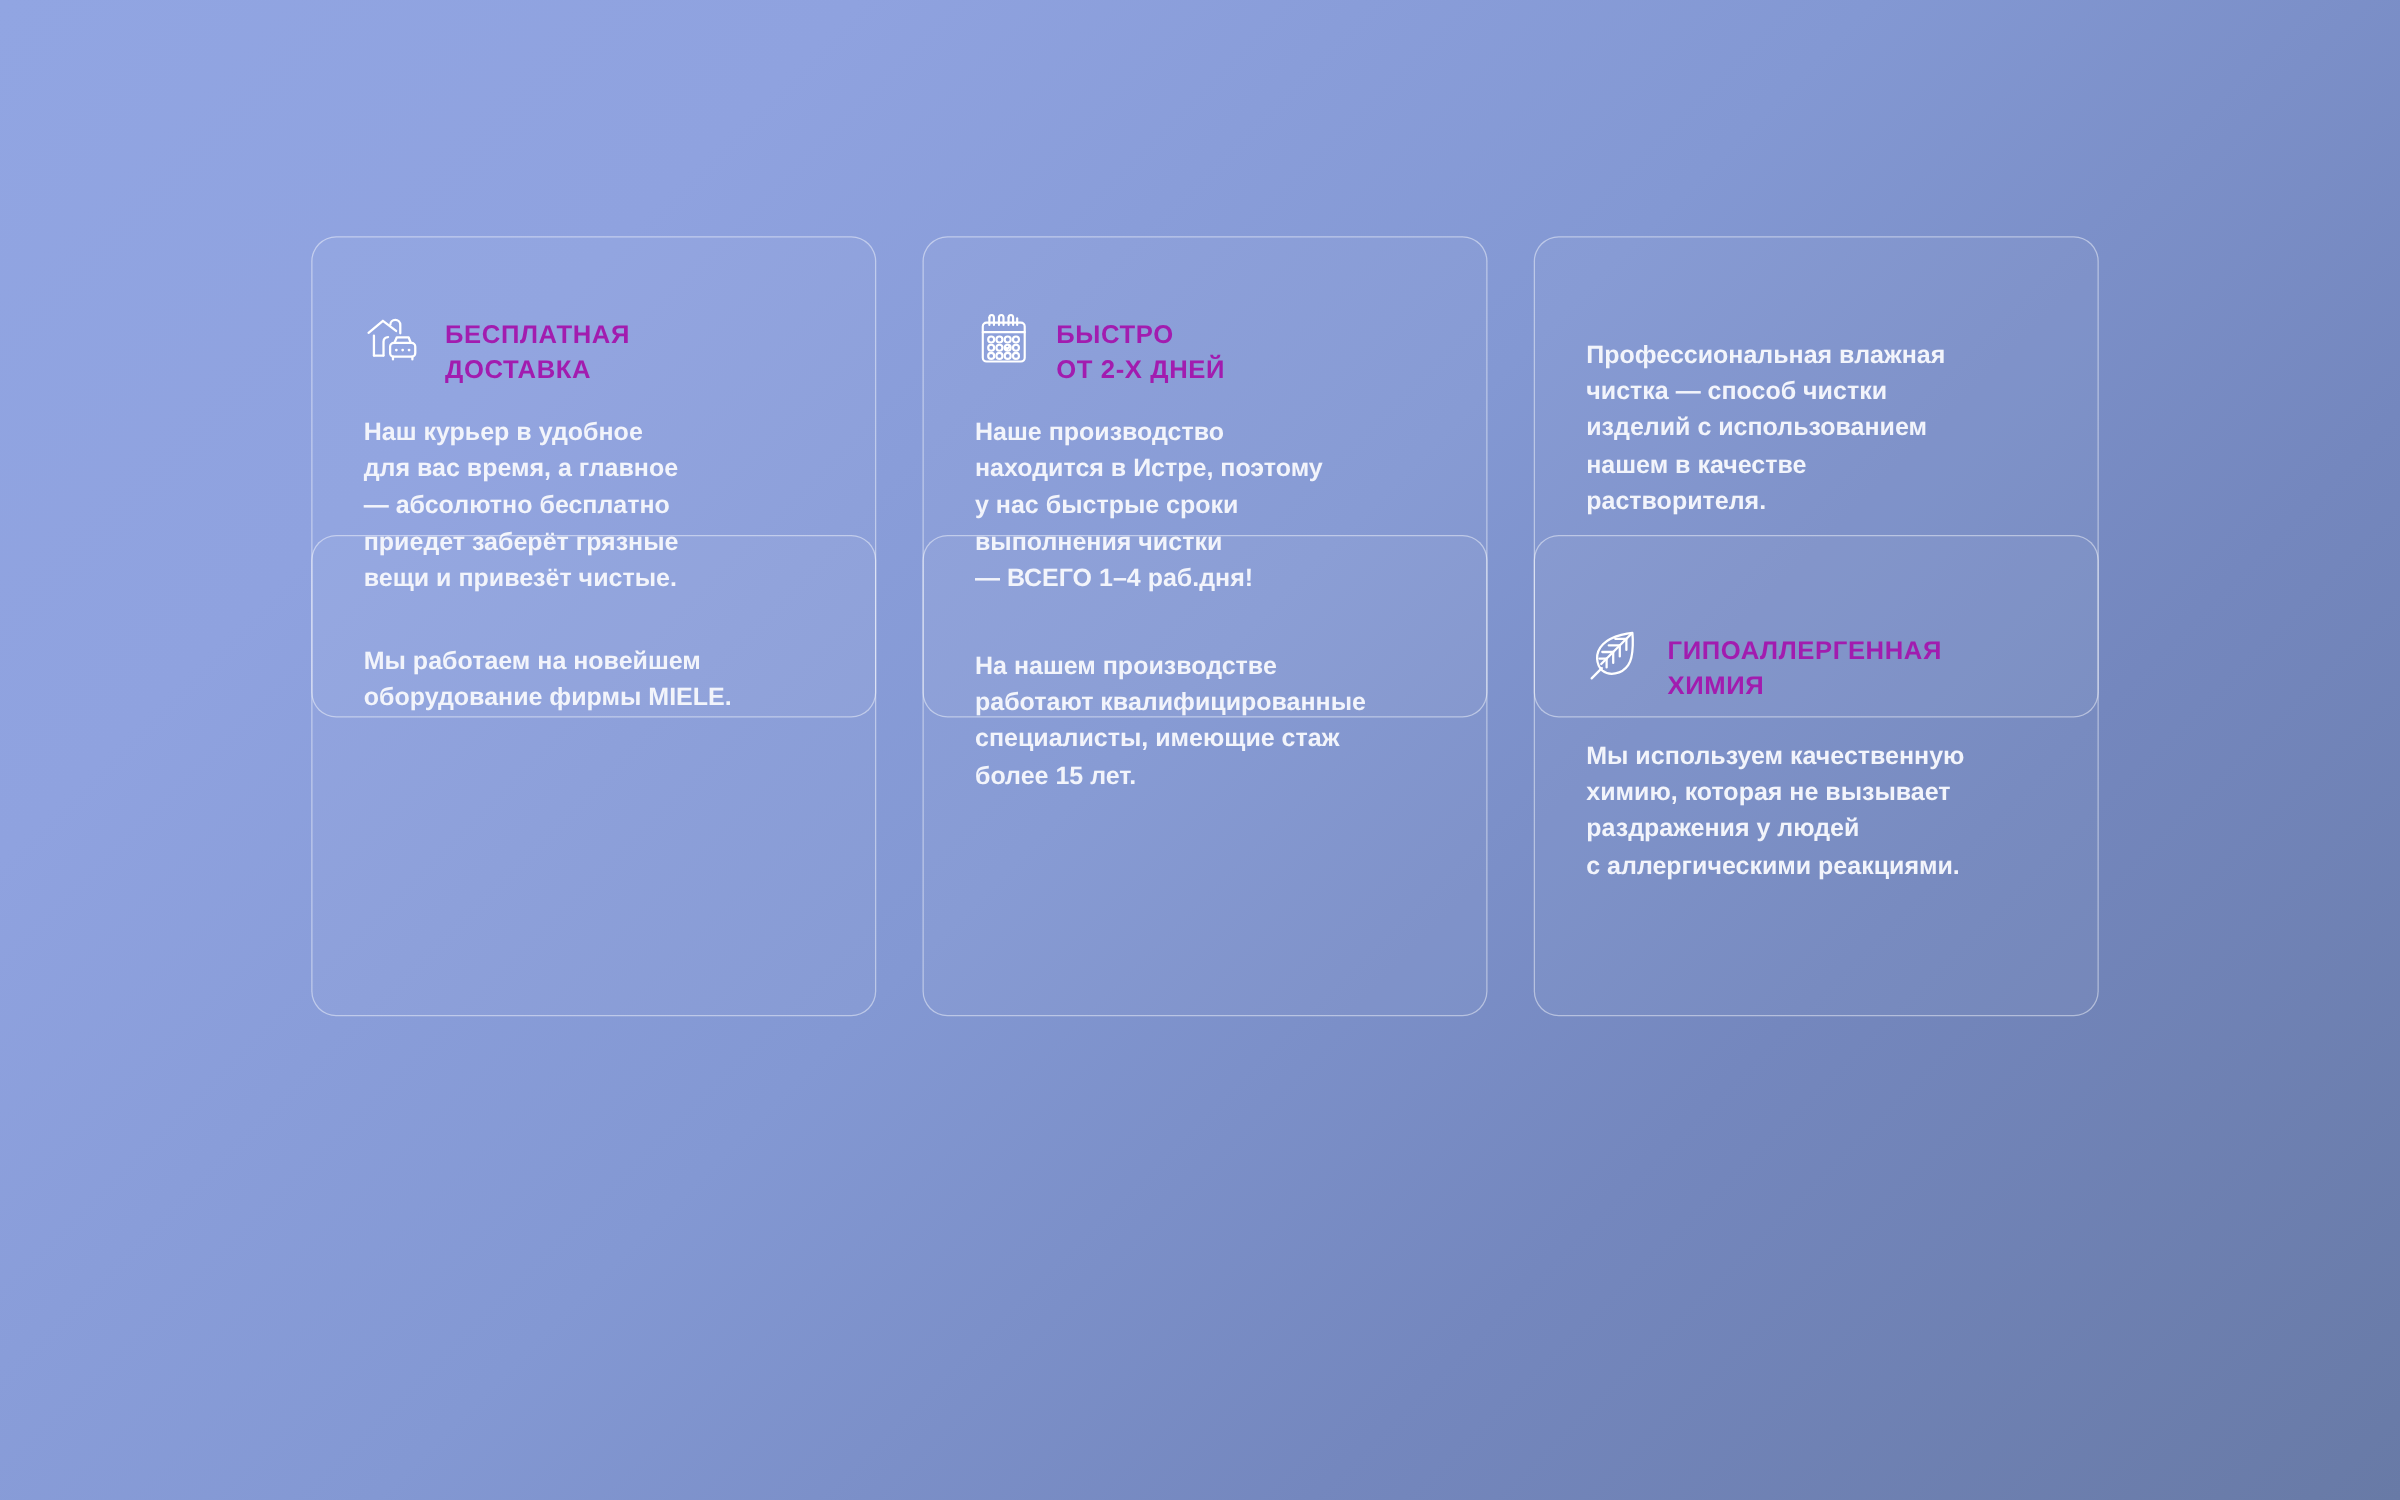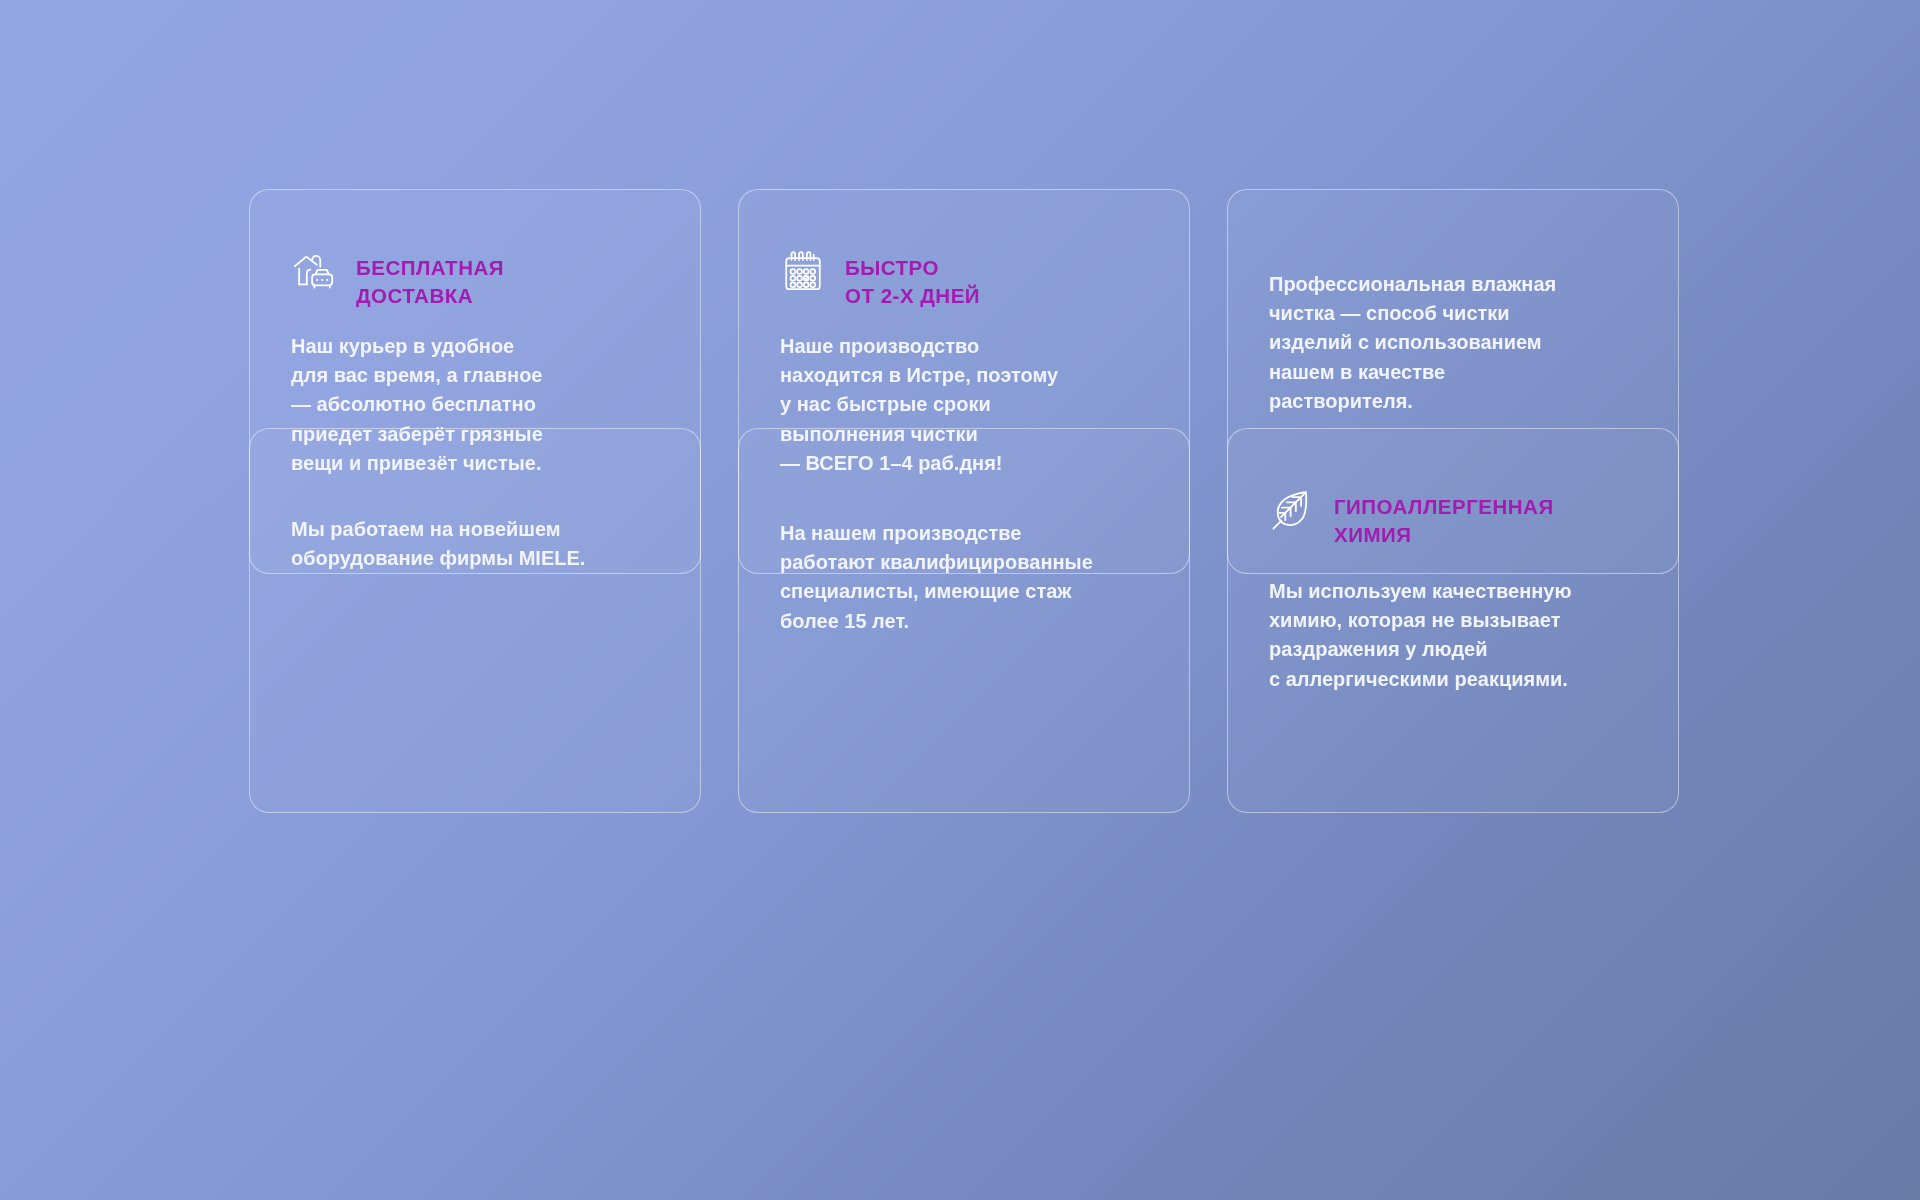--- a/index.html
+++ b/index.html
@@ -96,21 +96,21 @@
 
   
   .card.c3 .card-inner { top: 48px; }
   .card.c3 .card-body { padding-top: 32px; }
   .card.c1 .card-body { padding-top: 22px; }
   .card.c2 .card-body { padding-top: 22px; }
   .card.c4 .card-inner { top: 58px; }
   .card.c4 .card-body { padding-top: 28px; }
   .card.c5 .card-inner { top: 58px; }
   .card.c5 .card-body { padding-top: 32px; }
-  .card.c6 .card-inner { top: 58px; }
+  .card.c6 .card-inner { top: 72px; }
   .card.c6 .card-body { padding-top: 28px; }
 </style>
 </head>
 <body>
 
 <div class="board">
   <div class="grid">
 
     <div class="card c1">
       <div class="card-inner">

